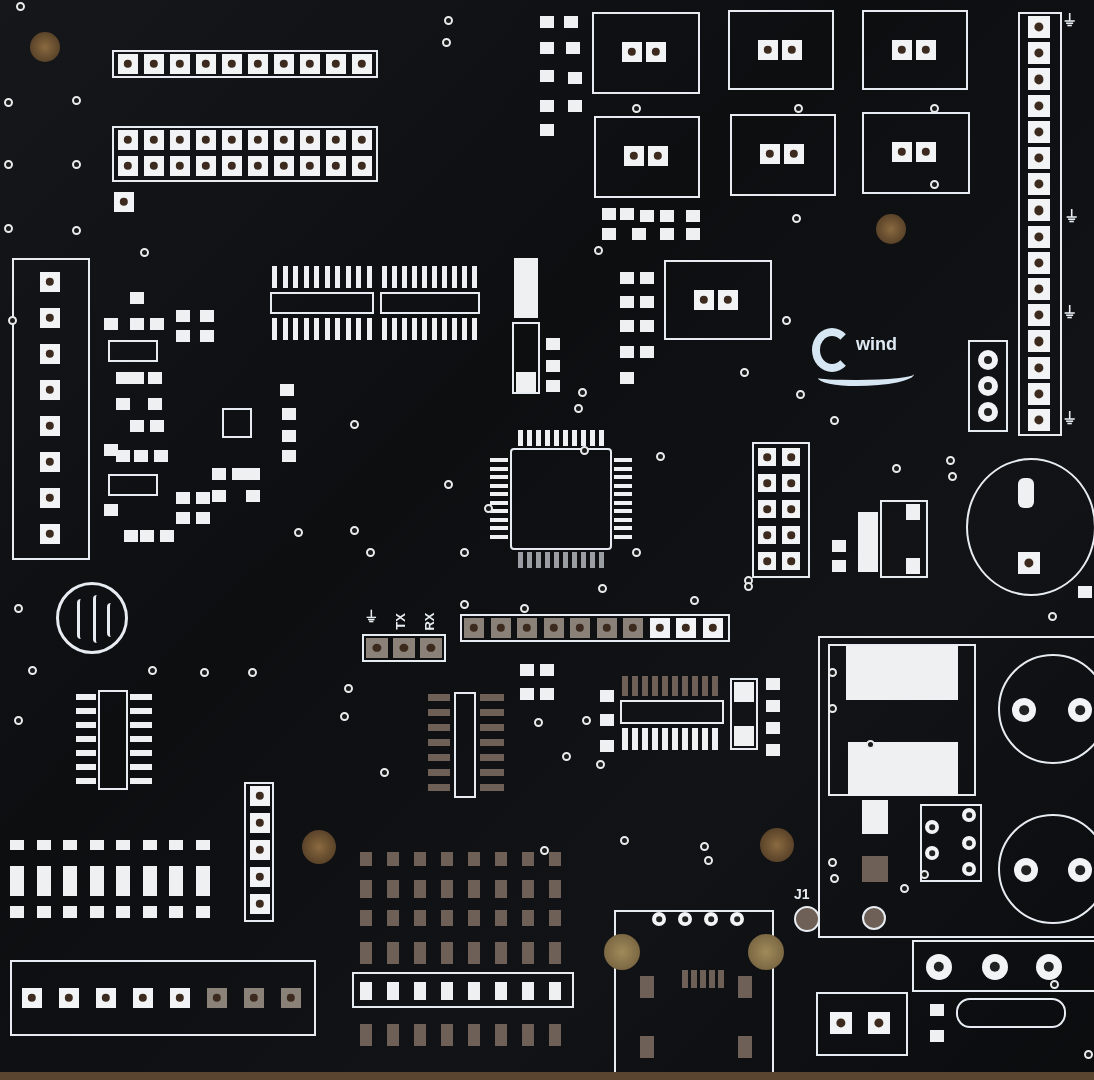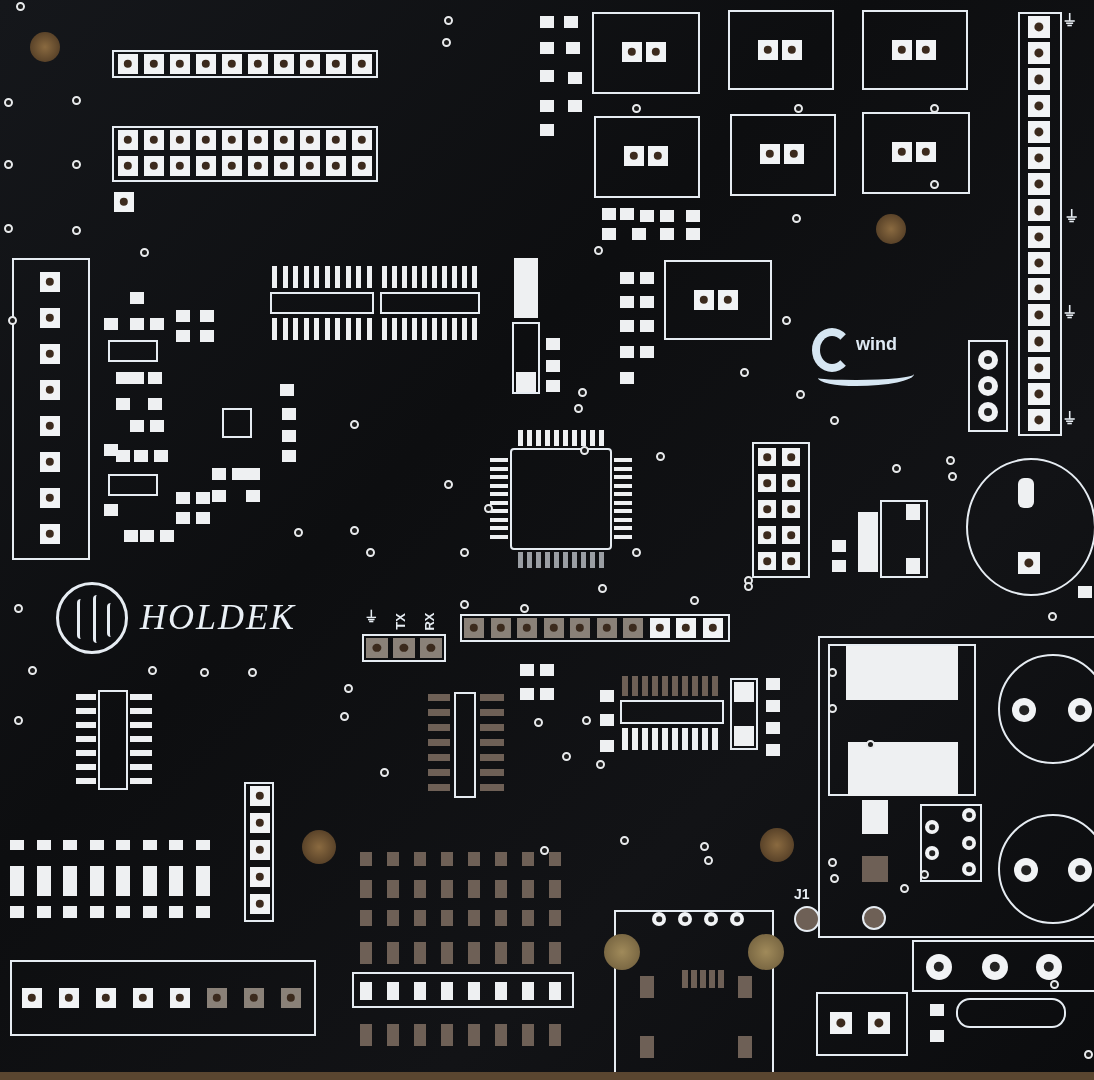--- a/index.html
+++ b/index.html
@@ -79,21 +79,20 @@
       <div class="pad" style="left: 40px; top: 452px; width: 20px; height: 20px; position: absolute;"></div>
       <div class="pad" style="left: 40px; top: 488px; width: 20px; height: 20px; position: absolute;"></div>
       <div class="pad" style="left: 40px; top: 524px; width: 20px; height: 20px; position: absolute;"></div>
     </div>
 
   <div class="circle" style="left:56px;top:582px;width:72px;height:72px;border-width:3px;">
     <div class="abs" style="left:18px;top:14px;width:6px;height:40px;border-left:3px solid #e6ecf2;border-radius:4px;"></div>
     <div class="abs" style="left:34px;top:10px;width:6px;height:48px;border-left:3px solid #e6ecf2;border-radius:4px;"></div>
     <div class="abs" style="left:48px;top:18px;width:6px;height:34px;border-left:3px solid #e6ecf2;border-radius:4px;"></div>
   </div>
-  <div class="label" style="left:140px;top:596px;font-size:36px;font-style:italic;font-family:'Liberation Serif',serif;letter-spacing:2px;font-weight:normal;color:#eaf0f6;">HOLDEK</div>
 
   <div class="abs" style="left:808px;top:328px;width:100px;height:56px;">
     <div class="abs" style="left:4px;top:0;width:40px;height:44px;border:8px solid #d6e6f2;border-right-color:transparent;border-radius:50%;box-sizing:border-box;"></div>
     <div class="abs" style="left:10px;top:38px;width:96px;height:14px;border-bottom:6px solid #d6e6f2;border-radius:0 0 60% 40%;"></div>
   </div>
   <div class="label" style="left:856px;top:334px;font-size:18px;color:#dfeaf4;">wind</div>
 
   <div class="label" style="left:366px;top:608px;font-size:15px;">⏚</div>
   <div class="label" style="left:392px;top:614px;font-size:13px;transform:rotate(-90deg);">TX</div>
   <div class="label" style="left:420px;top:614px;font-size:13px;transform:rotate(-90deg);">RX</div>

